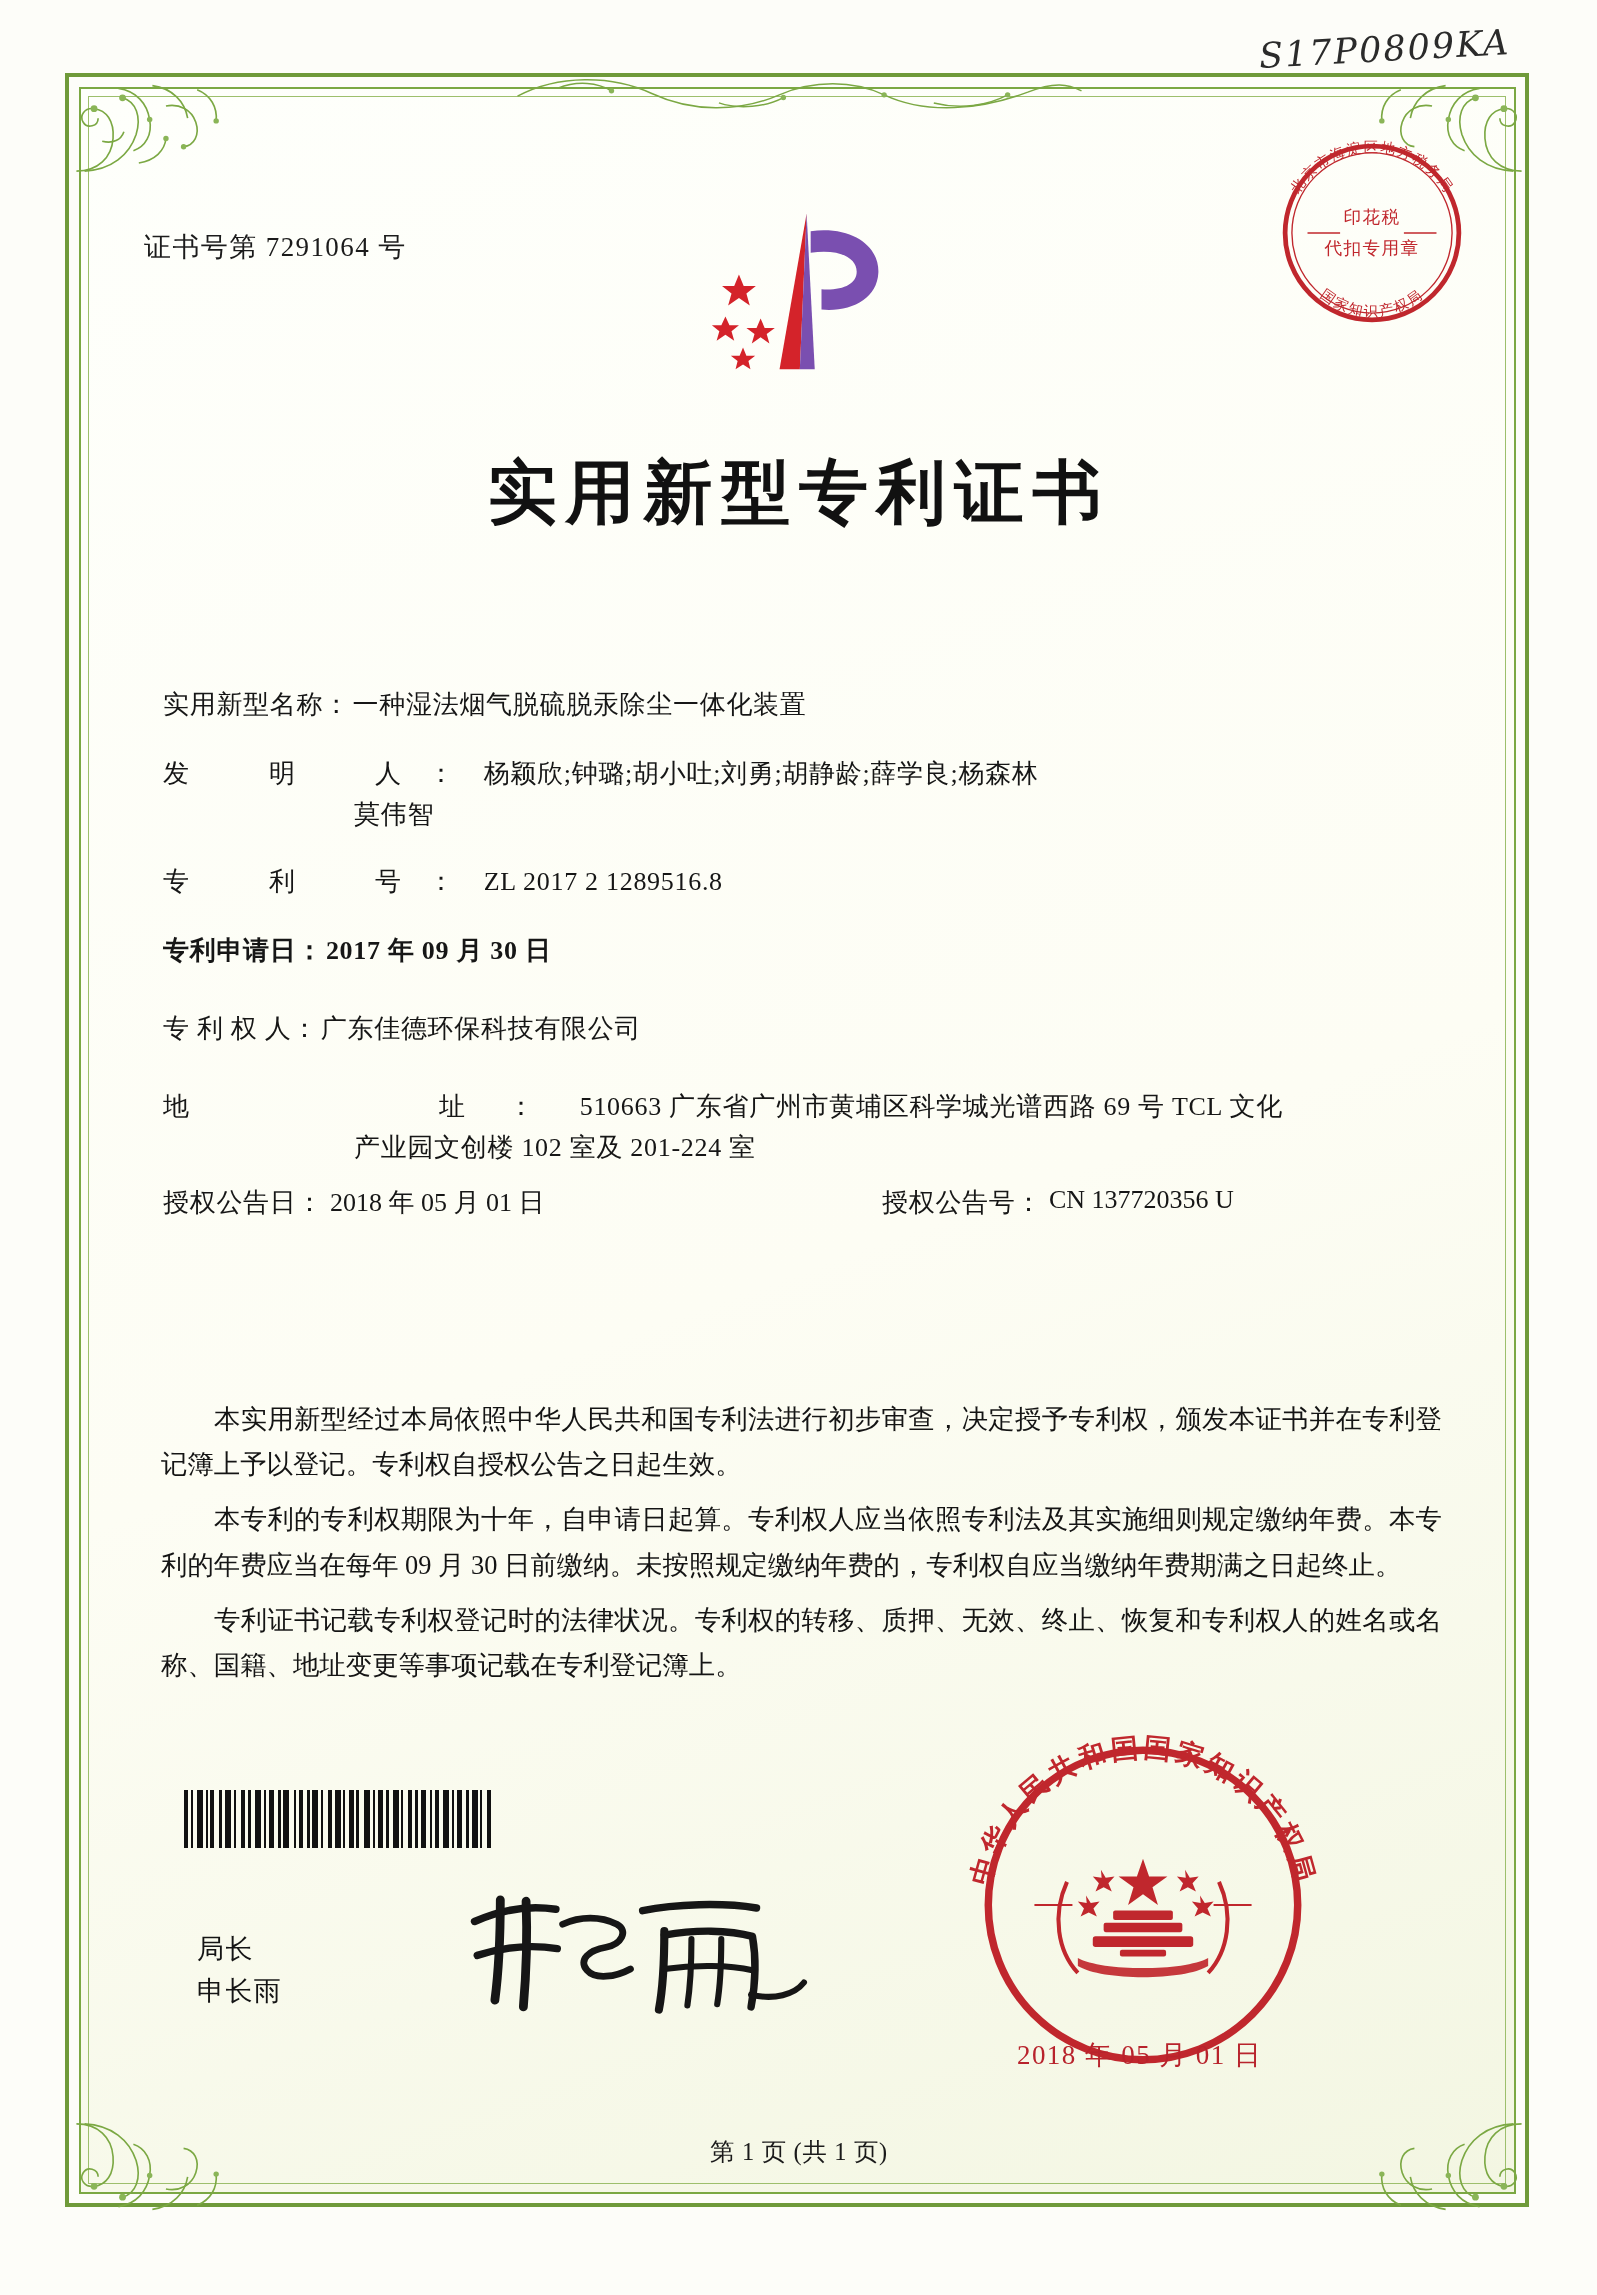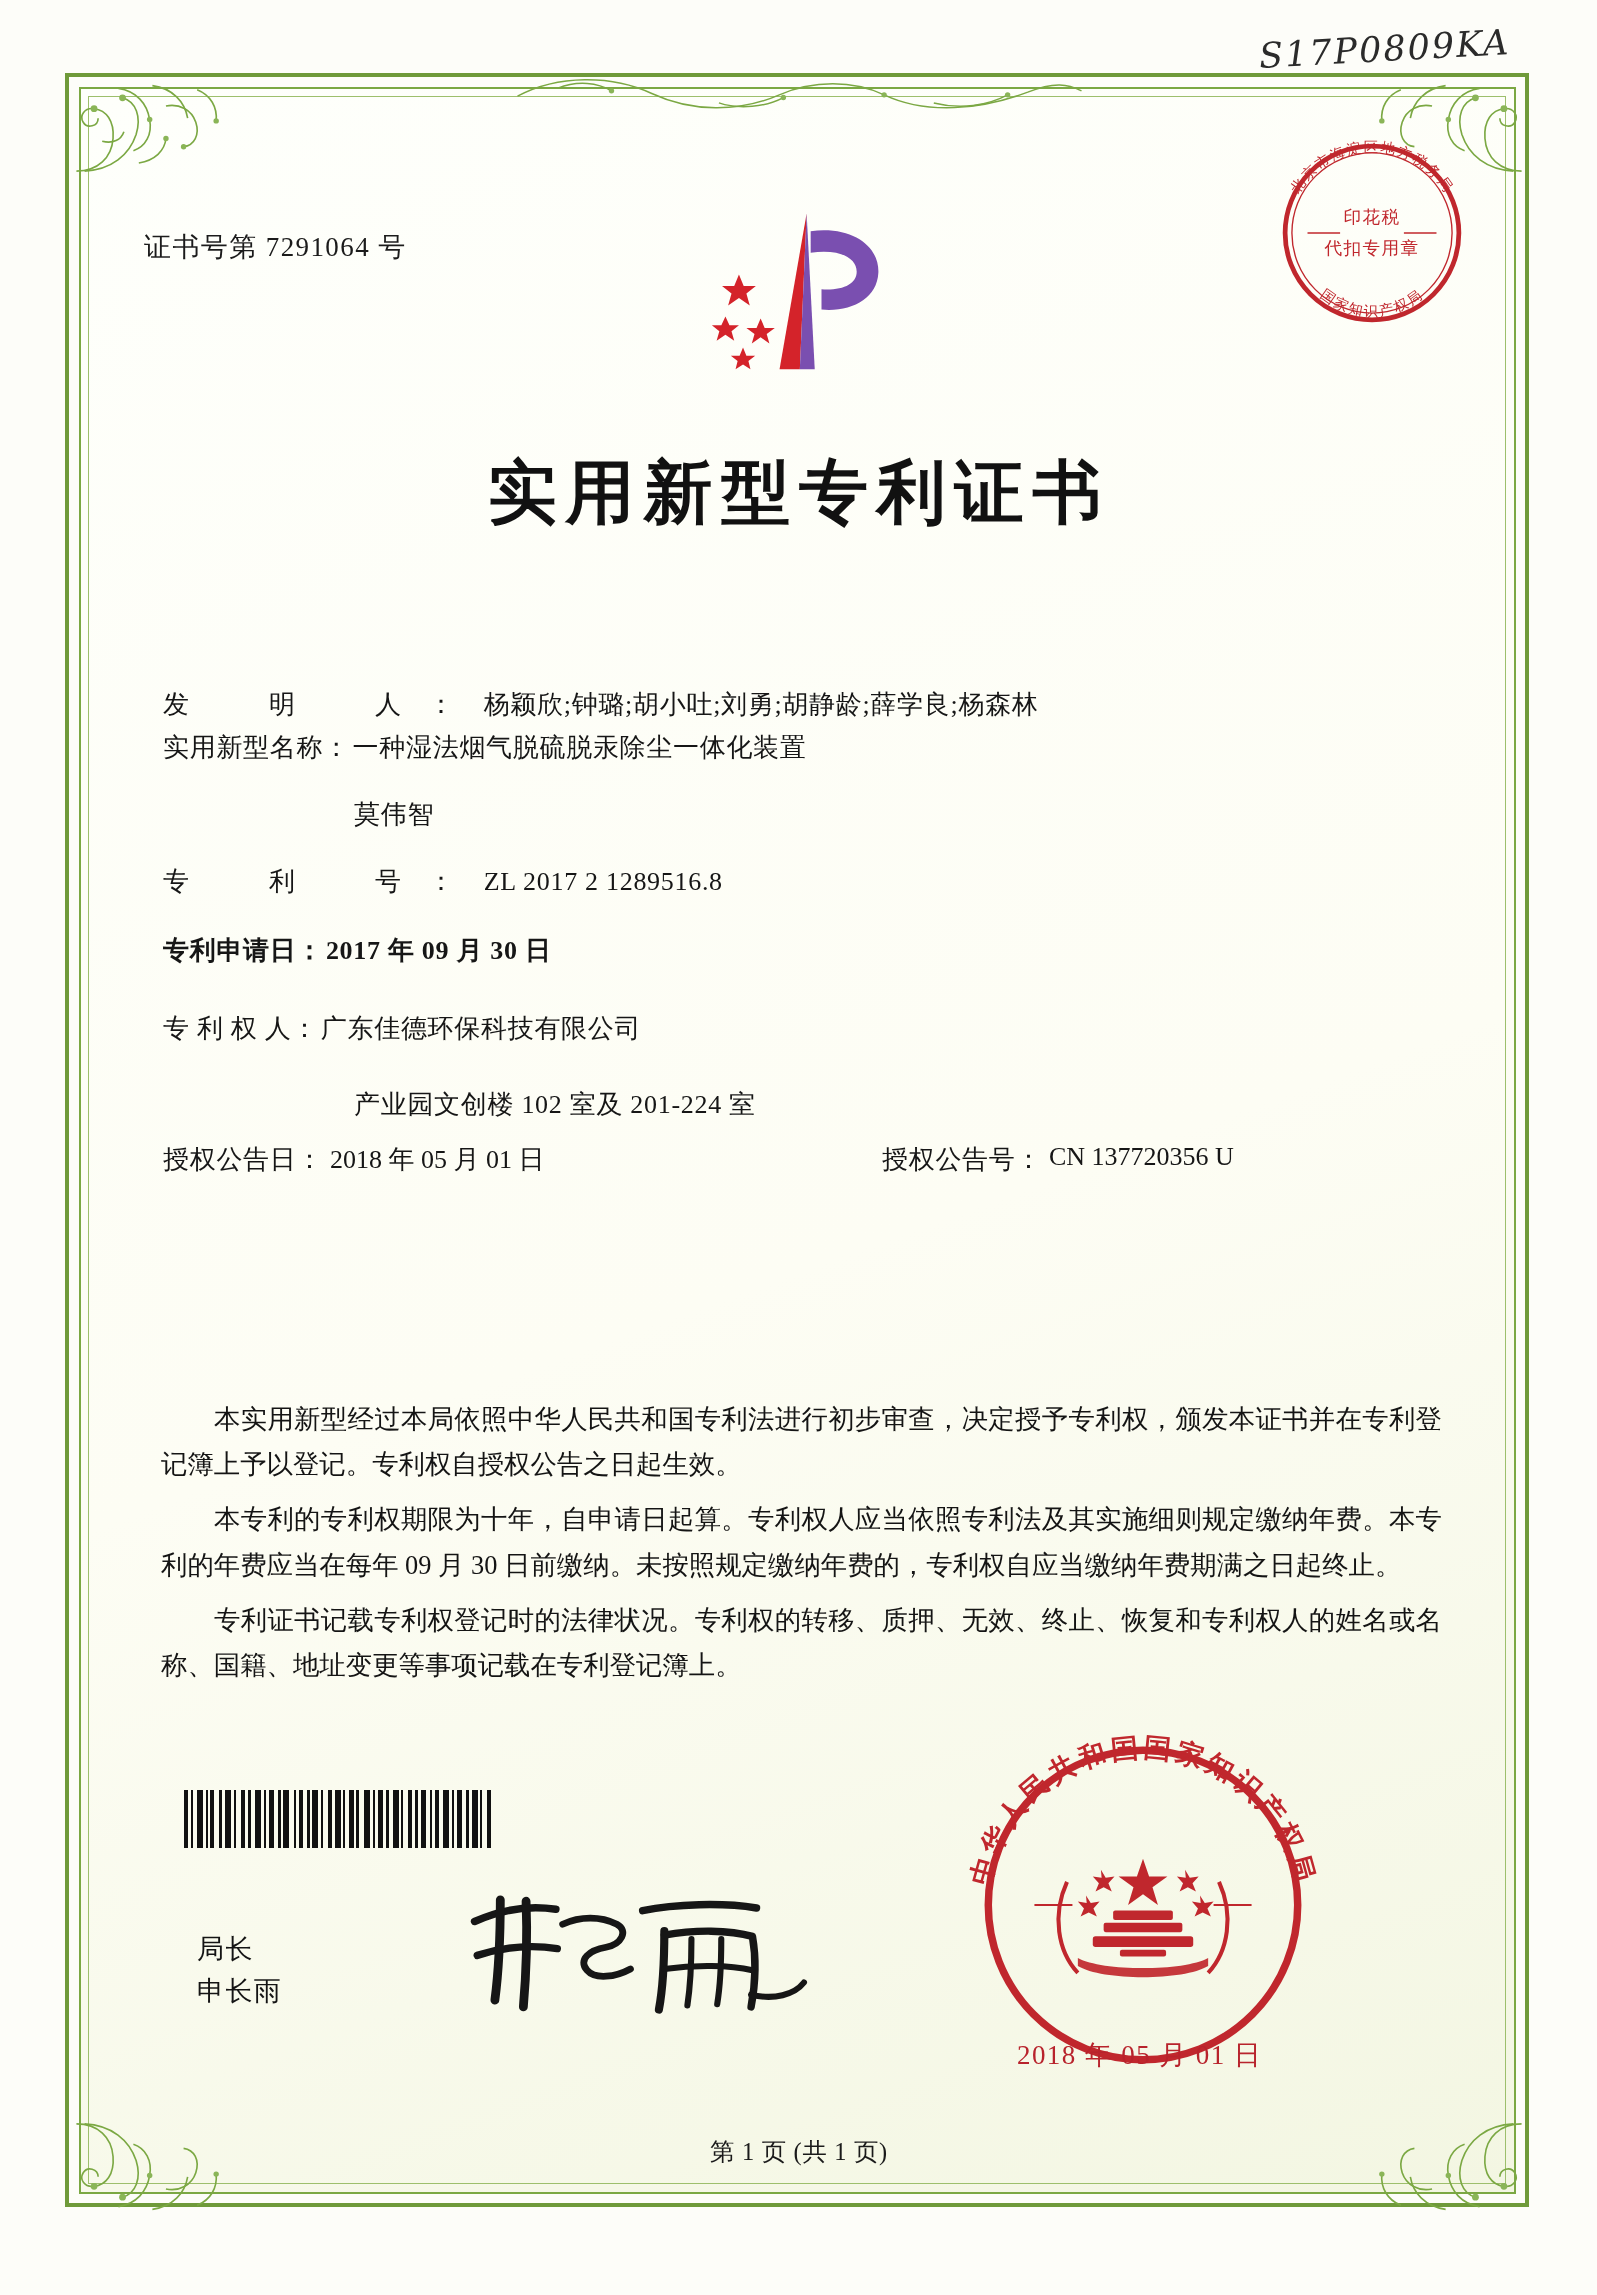--- a/index.html
+++ b/index.html
@@ -395,46 +395,50 @@
       <text x="165" y="196" font-size="26" fill="#c0272d" text-anchor="middle" font-family="'DejaVu Serif',serif" letter-spacing="2">代扣专用章</text>
       <line x1="70" y1="165" x2="118" y2="165" stroke="#c0272d" stroke-width="2"></line>
       <line x1="212" y1="165" x2="260" y2="165" stroke="#c0272d" stroke-width="2"></line>
     </svg>
   </div>
 
   <div class="main-title">实用新型专利证书</div>
 
   <div class="fields">
 
+    <div class="frow">
+      <span class="flabel">实用新型名称：</span>
+      <span class="fvalue">一种湿法烟气脱硫脱汞除尘一体化装置</span>
+    </div>
+
     <div class="frow" style="margin-bottom:4.1px;">
       <span class="flabel sp3">发　明　人：</span>
       <span class="fvalue">杨颖欣;钟璐;胡小吐;刘勇;胡静龄;薛学良;杨森林</span>
     </div>
-
-    <div class="frow">
-      <span class="flabel">实用新型名称：</span>
-      <span class="fvalue">一种湿法烟气脱硫脱汞除尘一体化装置</span>
-    </div>
     <div class="cont-line" style="margin-top:0;">莫伟智</div>
 
     <div class="frow">
       <span class="flabel sp3">专　利　号：</span>
       <span class="fvalue">ZL 2017 2 1289516.8</span>
     </div>
 
     <div class="frow" style="margin-bottom:39px;font-weight:bold;">
       <span class="flabel">专利申请日：</span>
       <span class="fvalue">2017 年 09 月 30 日</span>
     </div>
 
     <div class="frow" style="margin-bottom:39px;">
       <span class="flabel">专 利 权 人：</span>
       <span class="fvalue">广东佳德环保科技有限公司</span>
     </div>
 
+    <div class="frow" style="margin-bottom:4.1px;">
+      <span class="flabel sp4">地　　　址：</span>
+      <span class="fvalue">510663 广东省广州市黄埔区科学城光谱西路 69 号 TCL 文化</span>
+    </div>
     <div class="cont-line" style="margin-top:0;margin-bottom:20.3px;">产业园文创楼 102 室及 201-224 室</div>
 
     <div class="row-split">
       <div class="left">
         <span class="flabel">授权公告日：</span>
         <span class="fvalue2">2018 年 05 月 01 日</span>
       </div>
       <div class="right">
         <span class="flabel">授权公告号：</span>
         <span class="fvalue2">CN 137720356 U</span>

